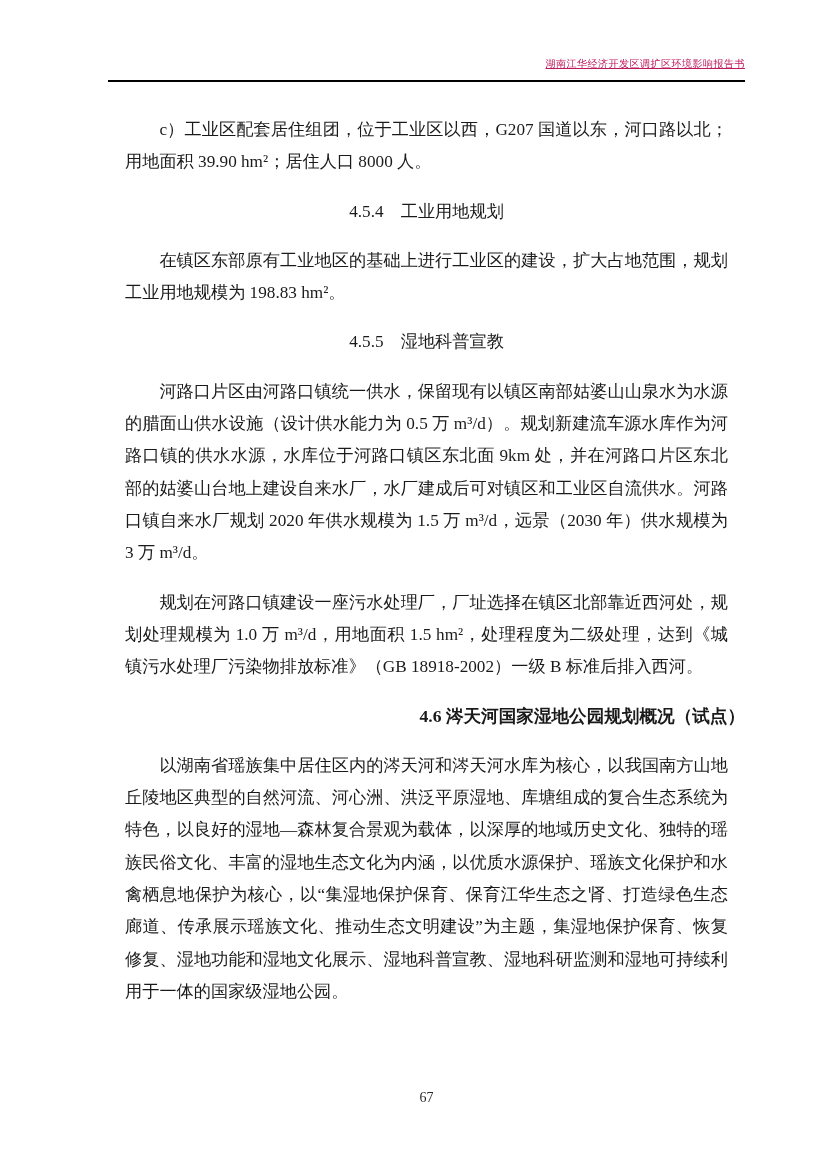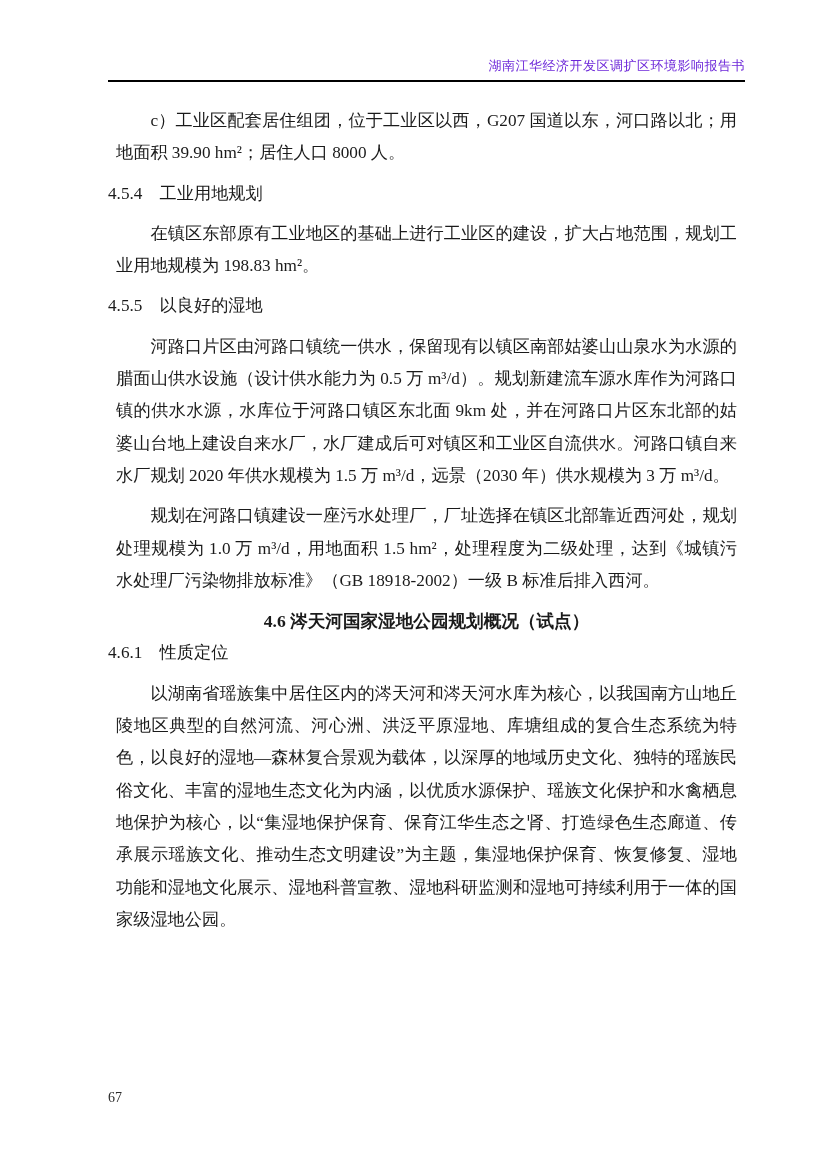--- a/index.html
+++ b/index.html
@@ -9,80 +9,80 @@
     height: 1169px;
     position: relative;
     font-family: "Liberation Serif", "DejaVu Serif", serif;
     color: #1a1a1a;
     overflow: hidden;
   }
   .running-header {
     position: absolute;
     top: 57px;
     right: 82px;
-    font-size: 13px;
+    font-size: 10px;
     letter-spacing: 0.5px;
-    color: #6d28d9;
+    color: #be185d;
     white-space: nowrap;
+    text-decoration: underline;
   }
   .header-rule {
     position: absolute;
     top: 80px;
     left: 108px;
     width: 637px;
     border-bottom: 2px solid #000000;
   }
   .doc-body {
     position: absolute;
     top: 97px;
     left: 108px;
     width: 637px;
     font-size: 17.2px;
     line-height: 32.3px;
     text-align: justify;
     text-justify: inter-ideograph;
   }
   .para {
     text-indent: 2em;
-    margin: 8px;
+    margin: 17px;
   }
   .h-sub {
     font-size: 17.2px;
     font-weight: normal;
-    text-align: left;
+    text-align: center;
     margin: 0;
   }
   .h-main {
     font-size: 17.6px;
     font-weight: bold;
-    text-align: center;
+    text-align: right;
     margin: 0;
   }
   .page-footer {
     position: absolute;
     top: 1090px;
     left: 108px;
     width: 637px;
-    text-align: left;
+    text-align: center;
     font-size: 14px;
     color: #2a2a2a;
   }
 </style>
 </head>
 <body>
 
 <div class="running-header">湖南江华经济开发区调扩区环境影响报告书</div>
 
 <div class="header-rule"></div>
 
 <main class="doc-body">
   <p class="para">c）工业区配套居住组团，位于工业区以西，G207 国道以东，河口路以北；用地面积 39.90 hm²；居住人口 8000 人。</p>
   <h3 class="h-sub">4.5.4　工业用地规划</h3>
   <p class="para">在镇区东部原有工业地区的基础上进行工业区的建设，扩大占地范围，规划工业用地规模为 198.83 hm²。</p>
-  <h3 class="h-sub">4.5.5　以良好的湿地</h3>
+  <h3 class="h-sub">4.5.5　湿地科普宣教</h3>
   <p class="para">河路口片区由河路口镇统一供水，保留现有以镇区南部姑婆山山泉水为水源的腊面山供水设施（设计供水能力为 0.5 万 m³/d）。规划新建流车源水库作为河路口镇的供水水源，水库位于河路口镇区东北面 9km 处，并在河路口片区东北部的姑婆山台地上建设自来水厂，水厂建成后可对镇区和工业区自流供水。河路口镇自来水厂规划 2020 年供水规模为 1.5 万 m³/d，远景（2030 年）供水规模为 3 万 m³/d。</p>
   <p class="para">规划在河路口镇建设一座污水处理厂，厂址选择在镇区北部靠近西河处，规划处理规模为 1.0 万 m³/d，用地面积 1.5 hm²，处理程度为二级处理，达到《城镇污水处理厂污染物排放标准》（GB 18918-2002）一级 B 标准后排入西河。</p>
   <h2 class="h-main">4.6 涔天河国家湿地公园规划概况（试点）</h2>
-  <h3 class="h-sub">4.6.1　性质定位</h3>
   <p class="para">以湖南省瑶族集中居住区内的涔天河和涔天河水库为核心，以我国南方山地丘陵地区典型的自然河流、河心洲、洪泛平原湿地、库塘组成的复合生态系统为特色，以良好的湿地—森林复合景观为载体，以深厚的地域历史文化、独特的瑶族民俗文化、丰富的湿地生态文化为内涵，以优质水源保护、瑶族文化保护和水禽栖息地保护为核心，以“集湿地保护保育、保育江华生态之肾、打造绿色生态廊道、传承展示瑶族文化、推动生态文明建设”为主题，集湿地保护保育、恢复修复、湿地功能和湿地文化展示、湿地科普宣教、湿地科研监测和湿地可持续利用于一体的国家级湿地公园。</p>
 </main>
 
 <div class="page-footer">67</div>
 
 </body></html>

